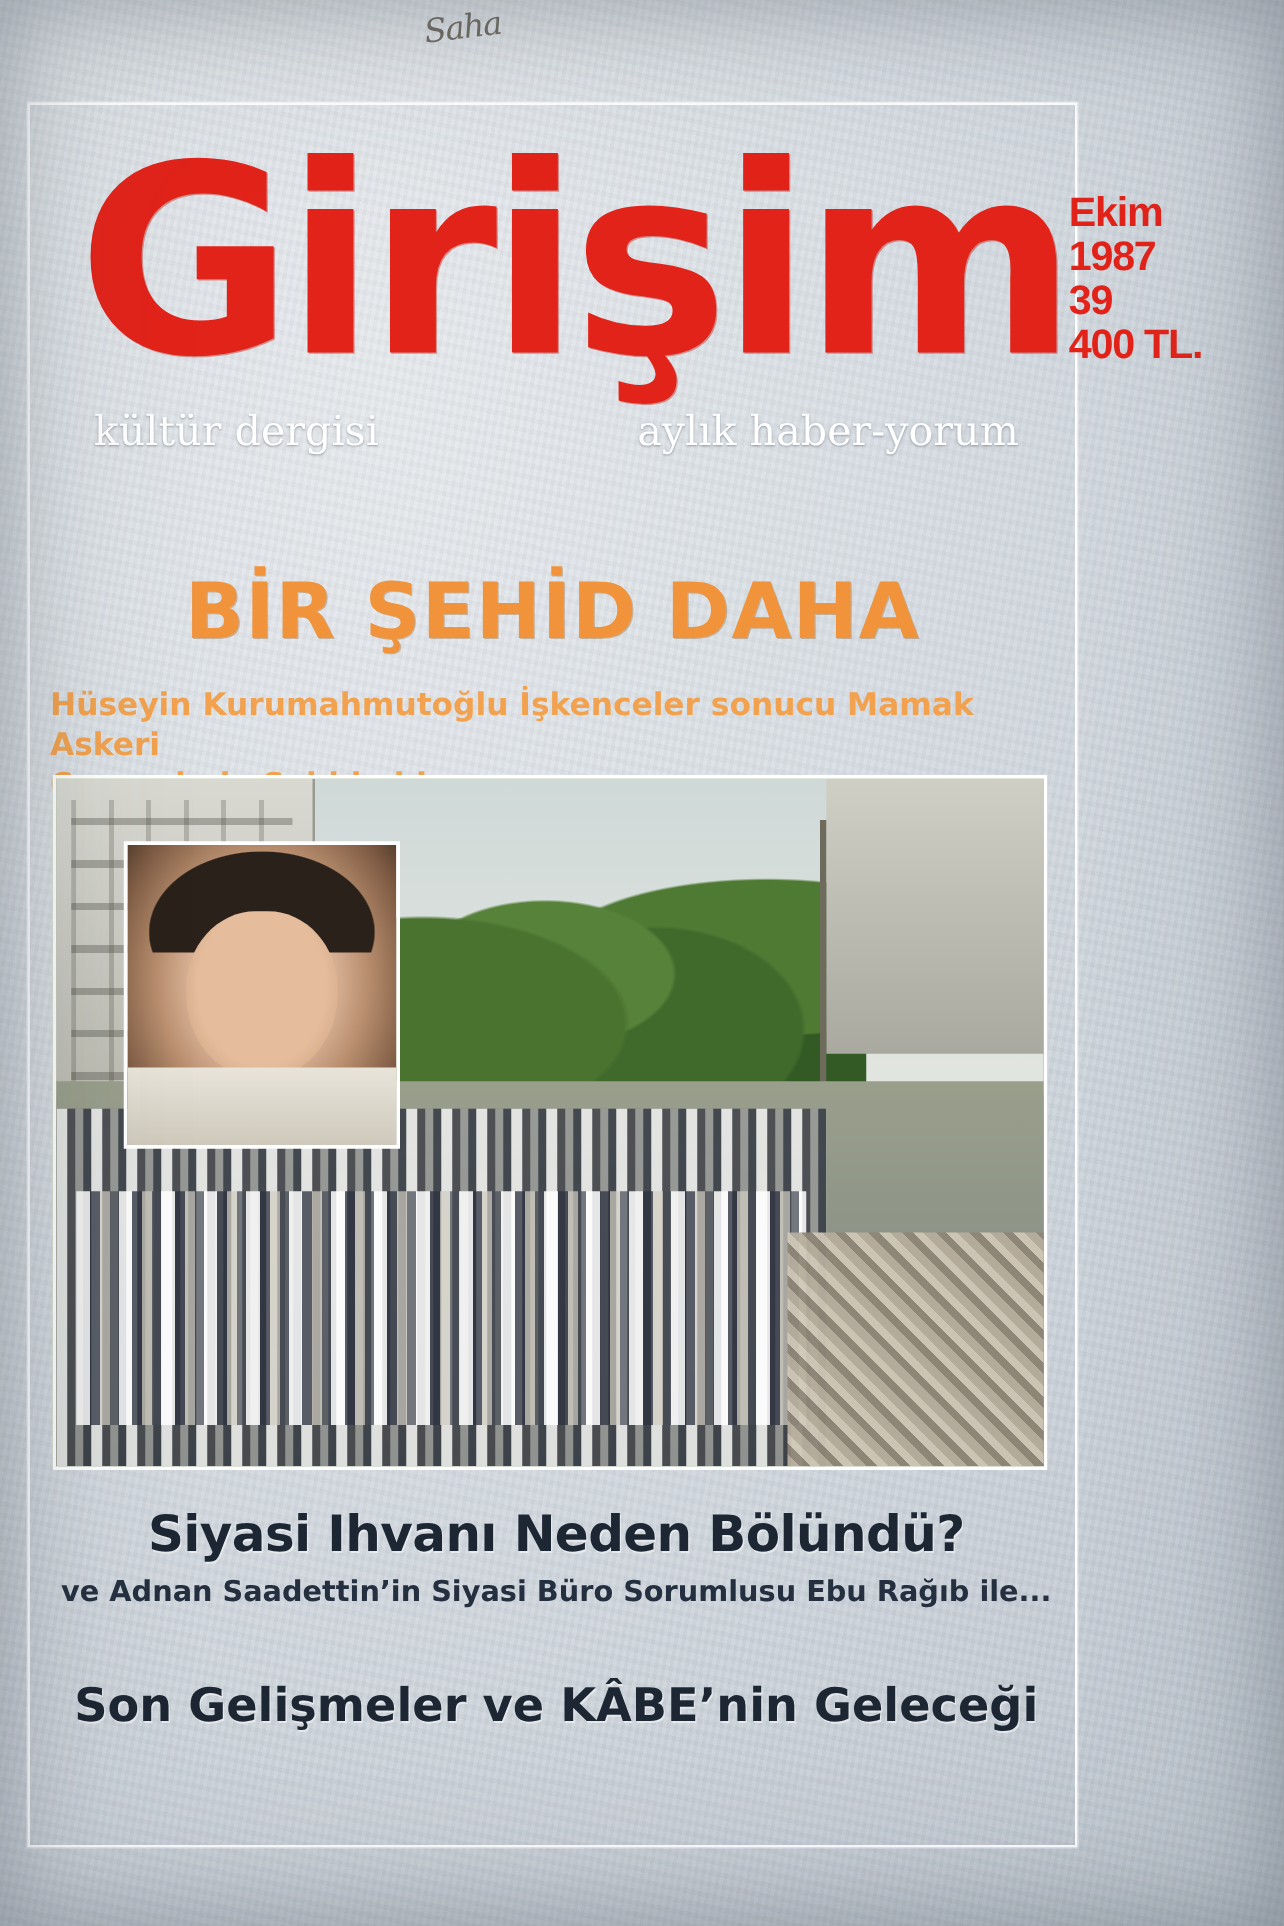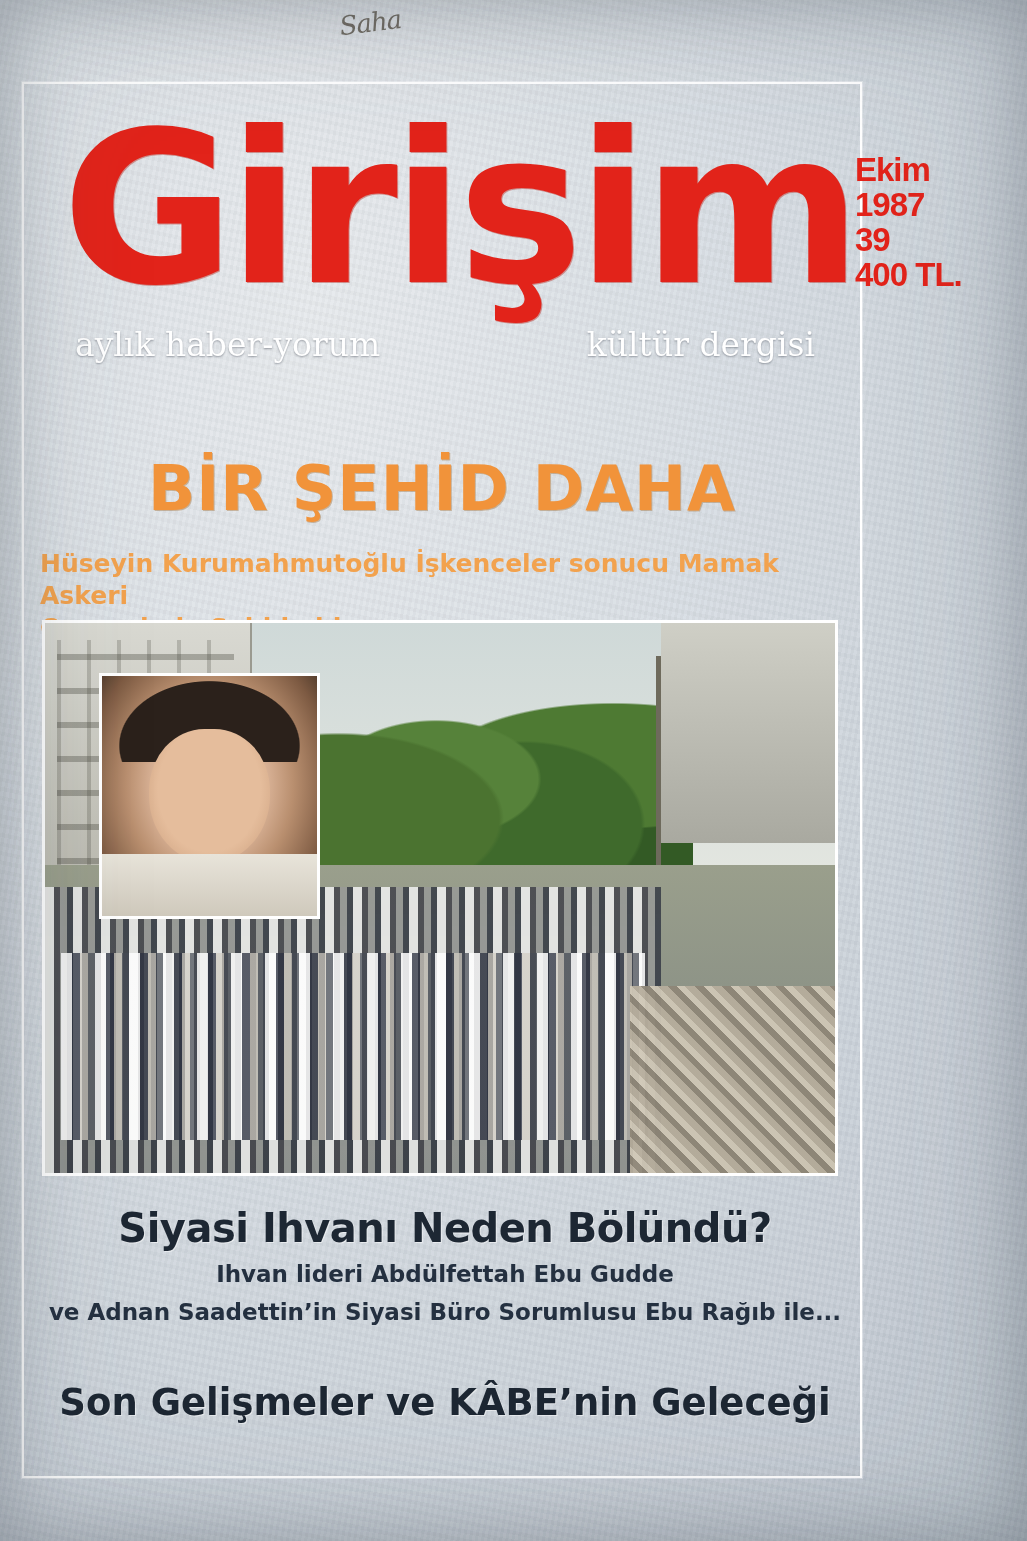--- a/index.html
+++ b/index.html
@@ -271,22 +271,22 @@
 
   <div class="scribble">Sahа</div>
 
   <div class="frame"></div>
 
   <div class="masthead">
     <div class="logo">Girişim</div>
   </div>
 
   <div class="taglines">
+    <span>kültür dergisi</span>
     <span>aylık haber-yorum</span>
-    <span>kültür dergisi</span>
   </div>
 
   <div class="price-box">
     <div>Ekim</div>
     <div>1987</div>
     <div>39</div>
     <div>400 TL.</div>
   </div>
 
   <div class="headline">BİR ŞEHİD DAHA</div>
@@ -307,19 +307,18 @@
     <div class="rubble"></div>
     <div class="inset-photo">
       <div class="hair"></div>
       <div class="face"></div>
       <div class="pillow"></div>
     </div>
   </div>
 
   <div class="lower">
     <h2>Siyasi Ihvanı Neden Bölündü?</h2>
-    <div class="l1">Ihvan lideri Abdülfettah Ebu Gudde</div>
     <div class="l2">ve Adnan Saadettin’in Siyasi Büro Sorumlusu Ebu Rağıb ile...</div>
     <div class="last">Son Gelişmeler ve KÂBE’nin Geleceği</div>
   </div>
 
   <div class="edge-shade"></div>
 </div>
 
 </body></html>

